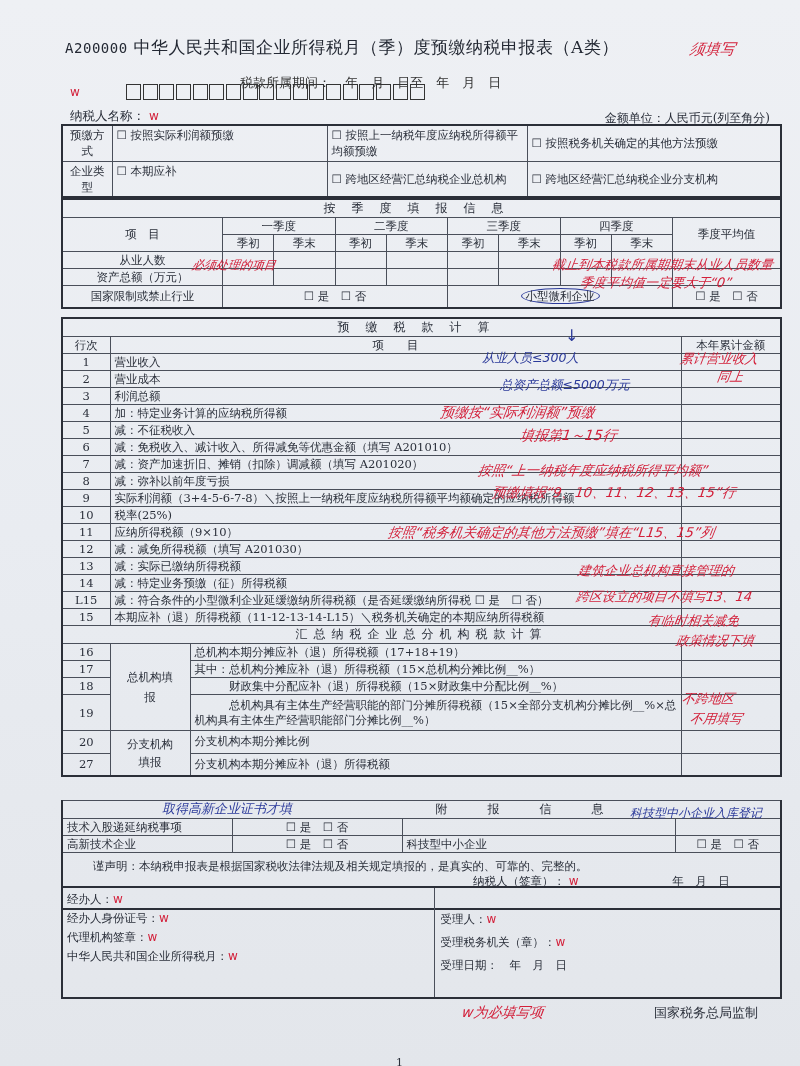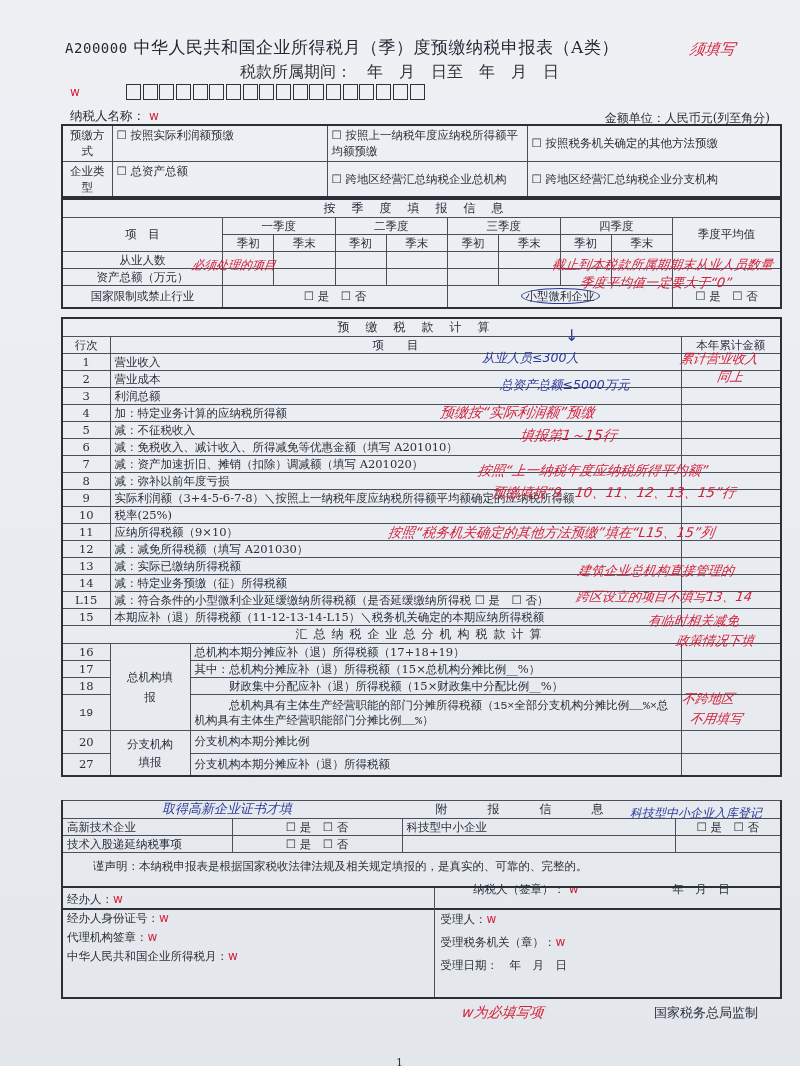--- a/index.html
+++ b/index.html
@@ -4,21 +4,21 @@
 <style>
 *{box-sizing:border-box;margin:0;padding:0}
 html,body{width:800px;height:1066px;overflow:hidden}
 body{background:#e6e9ee;font-family:"DejaVu Serif","Liberation Serif",serif;color:#2a2f3a;position:relative}
 .paper{position:absolute;left:0;top:0;width:800px;height:1066px;background:linear-gradient(180deg,#eef0f4 0%,#e9ecf1 50%,#e3e6eb 100%)}
 .title{position:absolute;top:36px;left:0;width:684px;text-align:center;font-size:17px;color:#232833;letter-spacing:.5px}
 .title .code{font-family:"DejaVu Sans Mono",monospace;font-size:14px;margin-right:6px}
 .hw{font-family:"DejaVu Sans",sans-serif;color:#d3203a;font-style:italic;transform:skewX(-8deg)}
 .hwb{font-family:"DejaVu Sans",sans-serif;color:#2b3a9a;font-style:italic}
 .t-hw{position:absolute;top:40px;left:690px;font-size:15px}
-.period{position:absolute;top:62px;left:240px;font-size:16px;color:#333;word-spacing:10px}
+.period{position:absolute;top:74px;left:240px;font-size:13px;color:#333;word-spacing:10px}
 .idrow{position:absolute;top:84px;left:70px;font-size:12.5px;display:flex;align-items:center}
 .boxes{display:flex;margin-left:46px}
 .boxes span{width:15px;height:16px;border:1.3px solid #333;margin-right:1.7px;display:inline-block}
 .namerow{position:absolute;top:108px;left:70px;font-size:12.5px}
 .unit{position:absolute;top:110px;right:30px;font-size:12px}
 table{border-collapse:collapse}
 .frame{position:absolute;left:61px;width:721px;border:2px solid #2b2f38}
 td{border:1px solid #4a4f5a;font-size:11.5px;padding:0 4px;height:17px;vertical-align:middle}
 .c{text-align:center}
 .chk::before{content:"☐ ";}
@@ -76,21 +76,21 @@
   <table class="frame" style="top:124px">
     <tbody>
         <tr style="height:36px">
       <td class="c" style="width:50px;line-height:16px">预缴方式</td>
       <td style="width:215px;vertical-align:top;padding-top:2px"><span class="chk">按照实际利润额预缴</span></td>
       <td style="width:200px;line-height:16px"><span class="chk">按照上一纳税年度应纳税所得额平均额预缴</span></td>
       <td><span class="chk">按照税务机关确定的其他方法预缴</span></td>
     </tr>
     <tr style="height:36px">
       <td class="c" style="line-height:16px">企业类型</td>
-      <td style="vertical-align:top;padding-top:2px"><span class="chk">总资产总额</span></td>
+      <td style="vertical-align:top;padding-top:2px"><span class="chk">本期应补</span></td>
       <td style="line-height:16px"><span class="chk">跨地区经营汇总纳税企业总机构</span></td>
       <td style="line-height:16px"><span class="chk">跨地区经营汇总纳税企业分支机构</span></td>
     </tr>
   </tbody>
     </table>
 
   <table class="frame" style="top:198px">
     <tbody>
         <tr>
           <td colspan="10" class="sec">按季度填报信息</td>
@@ -254,21 +254,21 @@
         <tr>
           <td class="c">17</td>
           <td>其中：总机构分摊应补（退）所得税额（15×总机构分摊比例__%）</td>
           <td></td>
         </tr>
         <tr>
           <td class="c">18</td>
           <td>　　　财政集中分配应补（退）所得税额（15×财政集中分配比例__%）</td>
           <td></td>
         </tr>
-        <tr style="height: 36px; font-family: Liberation Mono, monospace;">
+        <tr style="height: 36px;">
           <td class="c">19</td>
           <td>　　　总机构具有主体生产经营职能的部门分摊所得税额（15×全部分支机构分摊比例__%×总机构具有主体生产经营职能部门分摊比例__%）</td>
           <td></td>
         </tr>
         <tr>
           <td class="c">20</td>
           <td rowspan="2" class="c" style="width:80px;padding:4px 14px;line-height:18px">分支机构填报</td>
           <td>分支机构本期分摊比例</td>
           <td></td>
         </tr>
@@ -278,36 +278,36 @@
           <td></td>
         </tr>
       </tbody>
   </table>
 
   <table class="frame" style="top:800px;border-top:none">
     <tbody>
         <tr>
           <td colspan="4" class="sec" style="letter-spacing:40px;padding-left:240px">附报信息</td>
         </tr>
+    <tr>
+      <td>技术入股递延纳税事项</td>
+      <td class="c"><span class="chk">是</span>　<span class="chk">否</span></td>
+      <td></td>
+          <td></td>
+    </tr>
     <tr>
       <td style="width:170px">高新技术企业</td>
       <td class="c" style="width:170px"><span class="chk">是</span>　<span class="chk">否</span></td>
       <td style="width:273px">科技型中小企业</td>
       <td class="c"><span class="chk">是</span>　<span class="chk">否</span></td>
     </tr>
-    <tr>
-      <td>技术入股递延纳税事项</td>
-      <td class="c"><span class="chk">是</span>　<span class="chk">否</span></td>
-      <td></td>
-          <td></td>
-    </tr>
     <tr style="height:56px">
       <td colspan="4" style="vertical-align:top;padding:6px 0 0 30px;border-bottom:2px solid #2b2f38">
         <div>谨声明：本纳税申报表是根据国家税收法律法规及相关规定填报的，是真实的、可靠的、完整的。</div>
-        <div style="margin-top:8px;padding-left:380px">
+        <div style="padding-left:380px">
           <span>纳税人（签章）：</span>
           <span class="w">w</span>
           <span style="margin-left:90px">年　月　日</span>
         </div>
       </td>
     </tr>
   </tbody>
     </table>
 
   <table class="frame" style="top:886px;height:80px">

